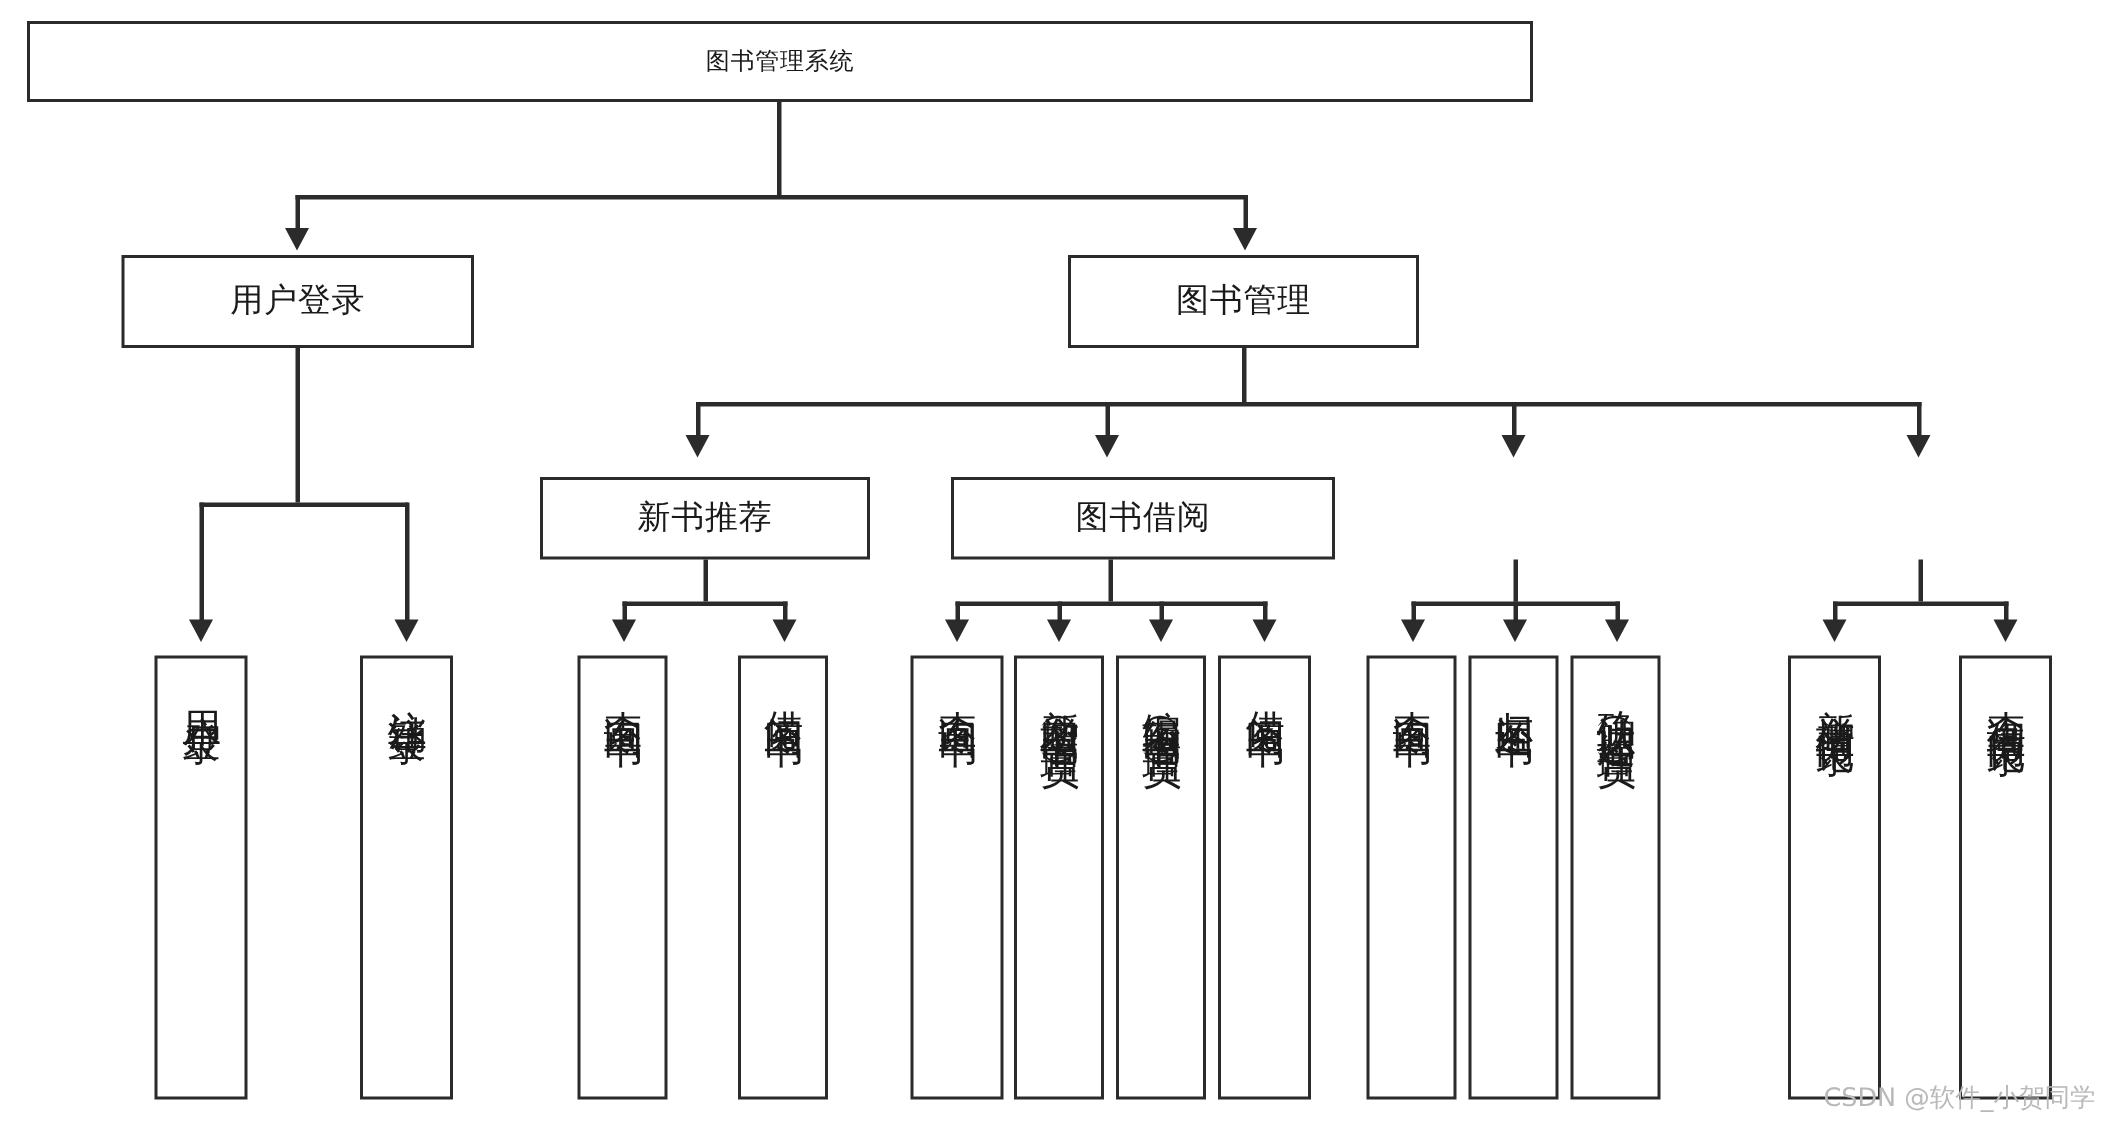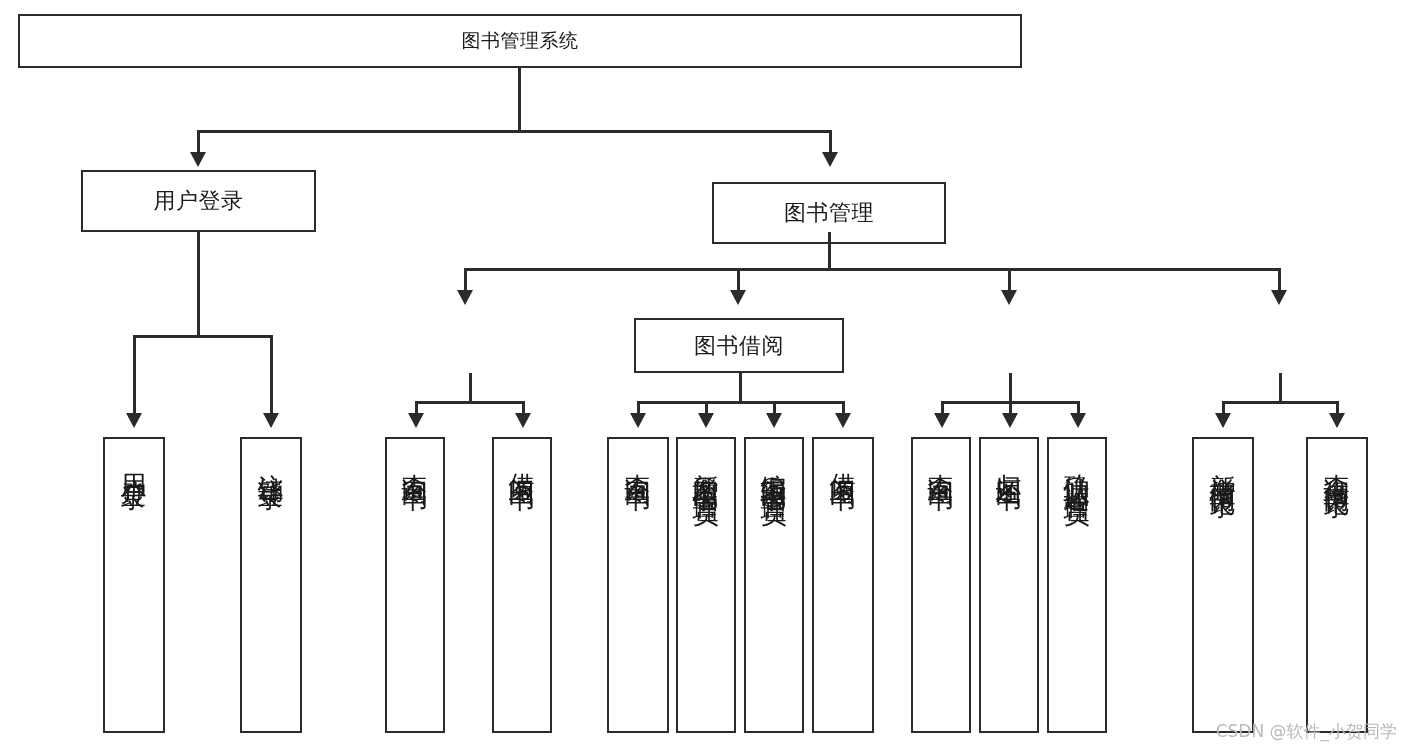--- a/index.html
+++ b/index.html
@@ -27,21 +27,21 @@
     justify-content: center;
     color: #1a1a1a;
   }
   .node .label {
     font-size: 22px;
     letter-spacing: 0.5px;
     line-height: 1.15;
     text-align: center;
     white-space: nowrap;
   }
-  .node.root .label { font-size: 19px; }
+  .node.root .label { font-size: 16px; }
   .node.vert {
     align-items: flex-start;
     justify-content: center;
     padding-top: 14px;
   }
   .node.vert .label {
     writing-mode: vertical-rl;
     text-orientation: upright;
     font-size: 26px;
     letter-spacing: 4px;
@@ -86,36 +86,39 @@
   <div class="wire h" style="left:197px; top:130px; width:634px;"></div>
 
   <div class="wire v" style="left:197px; top:130px; height:24px;"></div>
   <div class="arrow" style="left:190px; top:152px;"></div>
   <div class="wire v" style="left:829px; top:130px; height:24px;"></div>
   <div class="arrow" style="left:822px; top:152px;"></div>
 
   <div class="node" style="left:81px; top:170px; width:235px; height:62px;">
     <span class="label">用户登录</span>
   </div>
-  <div class="node" style="left:712px; top:170px; width:234px; height:62px;margin-top:12px;">
+  <div class="node" style="left:712px; top:170px; width:234px; height:62px;">
     <span class="label">图书管理</span>
   </div>
 
   <div class="wire v" style="left:828px; top:232px; height:36px;"></div>
   <div class="wire h" style="left:464px; top:268px; width:817px;"></div>
   <div class="wire v" style="left:464px; top:268px; height:24px;"></div>
   <div class="arrow" style="left:457px; top:290px;"></div>
   <div class="wire v" style="left:737px; top:268px; height:24px;"></div>
   <div class="arrow" style="left:730px; top:290px;"></div>
   <div class="wire v" style="left:1008px; top:268px; height:24px;"></div>
   <div class="arrow" style="left:1001px; top:290px;"></div>
   <div class="wire v" style="left:1278px; top:268px; height:24px;"></div>
   <div class="arrow" style="left:1271px; top:290px;"></div>
 
-  <div class="node" style="left:634px; top:318px; width:210px; height:55px;">
+  <div class="node" style="left:360px; top:318px; width:220px; height:55px;">
+    <span class="label">新书推荐</span>
+  </div>
+  <div class="node" style="left:634px; top:318px; width:256px; height:55px;">
     <span class="label">图书借阅</span>
   </div>
 
   <div class="wire v" style="left:197px; top:232px; height:103px;"></div>
   <div class="wire h" style="left:133px; top:335px; width:139px;"></div>
   <div class="wire v" style="left:133px; top:335px; height:80px;"></div>
   <div class="arrow" style="left:126px; top:413px;"></div>
   <div class="wire v" style="left:270px; top:335px; height:80px;"></div>
   <div class="arrow" style="left:263px; top:413px;"></div>
 

